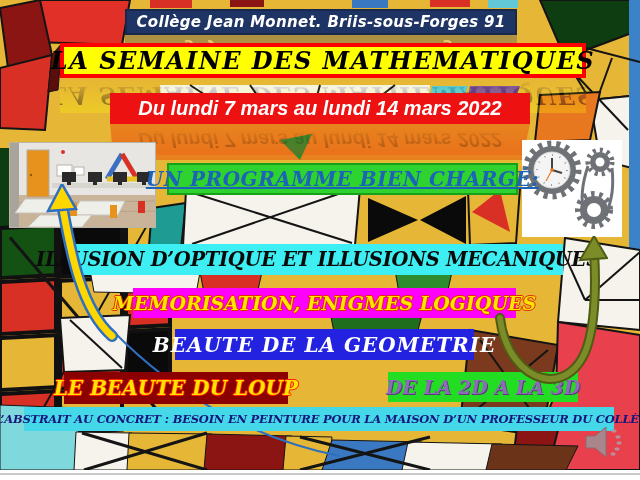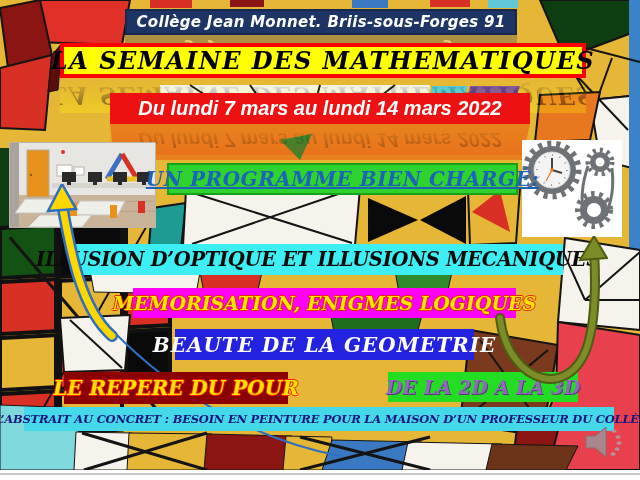--- a/index.html
+++ b/index.html
@@ -158,21 +158,21 @@
     <div class="banner title-refl">LA SEMAINE DES MATHEMATIQUES</div>
     <div class="banner date-refl">Du lundi 7 mars au lundi 14 mars 2022</div>
 
     <div class="banner school">Collège Jean Monnet. Briis-sous-Forges 91</div>
     <div class="banner title">LA SEMAINE DES MATHEMATIQUES</div>
     <div class="banner date">Du lundi 7 mars au lundi 14 mars 2022</div>
     <div class="banner program">UN PROGRAMME BIEN CHARGÉ:</div>
     <div class="banner illusion">ILLUSION D’OPTIQUE ET ILLUSIONS MECANIQUES</div>
     <div class="banner memo">MEMORISATION, ENIGMES LOGIQUES</div>
     <div class="banner beaute">BEAUTE DE LA GEOMETRIE</div>
-    <div class="banner repere">LE REPERE DU POUR</div>
+    <div class="banner repere">LE BEAUTE DU LOUP</div>
     <div class="banner d23">DE LA 2D A LA 3D</div>
     <div class="banner abstrait">DE L’ABSTRAIT AU CONCRET : BESOIN EN PEINTURE POUR LA MAISON D’UN PROFESSEUR DU COLLÈGE :</div>
 
     <svg class="photo" width="145" height="84" viewBox="0 0 145 84">
       <rect x="0" y="0" width="145" height="52" fill="#E8E6E2"></rect>
       <rect x="0" y="52" width="145" height="32" fill="#C9B49A"></rect>
       <line x1="0" y1="60" x2="145" y2="58" stroke="#B8A286" stroke-width="1"></line>
       <line x1="0" y1="70" x2="145" y2="68" stroke="#B8A286" stroke-width="1"></line>
       <rect x="0" y="0" width="9" height="84" fill="#A8A49C"></rect>
       <rect x="17" y="7" width="22" height="47" fill="#E8921E" stroke="#B0ACA4" stroke-width="1"></rect>

